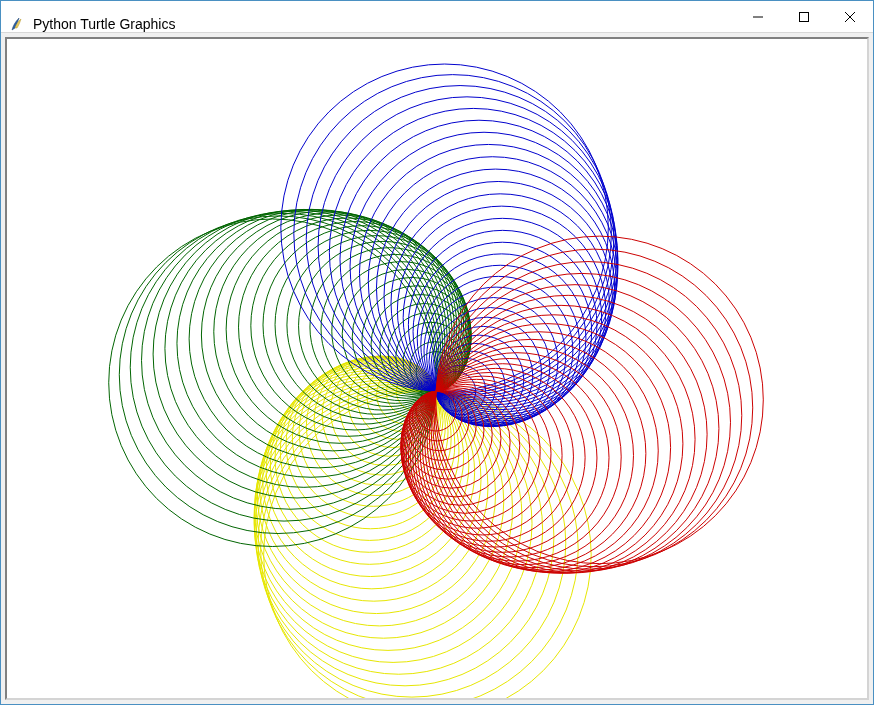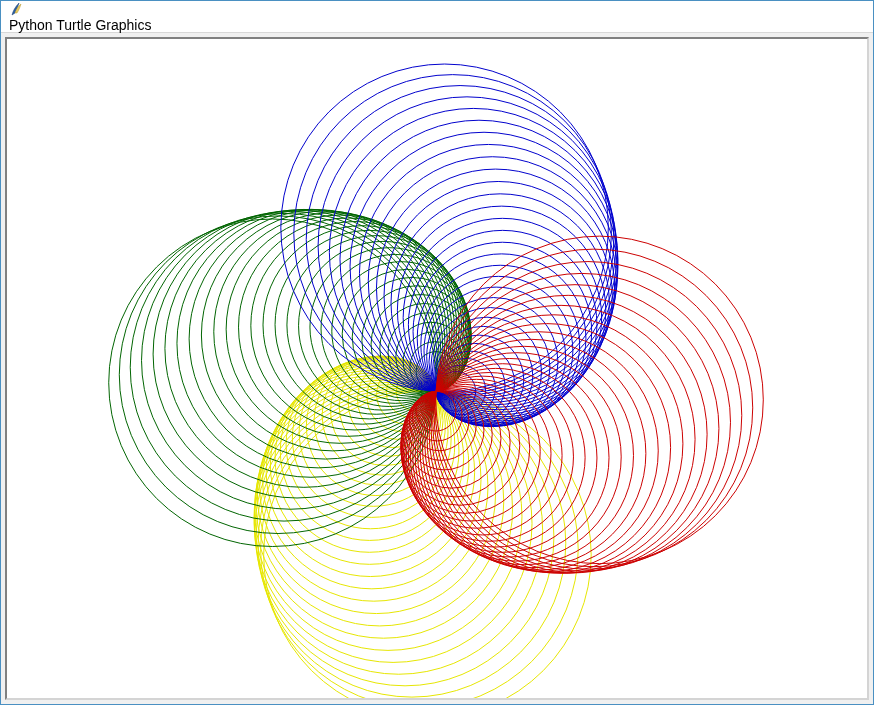--- a/index.html
+++ b/index.html
@@ -6,24 +6,23 @@
     html, body { width: 874px; height: 705px; overflow: hidden; font-family: "Segoe UI", Tahoma, sans-serif; }
     .window {
       width: 874px; height: 705px;
       border: 1px solid #4a90c2;
       background: #fff;
       display: flex; flex-direction: column;
     }
     .titlebar {
       height: 32px;
       background: #fff;
-      display: flex; align-items: flex-start;
+      display: flex; align-items: flex-end;
       padding-left: 8px;
       border-bottom: 1px solid #d8d8d8;
-      flex-direction: column;
     }
     .titlebar .app-icon {
       width: 16px; height: 16px;
       margin-right: 8px;
       flex-shrink: 0;
     }
     .titlebar .title {
       font-size: 14px;
       color: #000;
       flex: 1;

